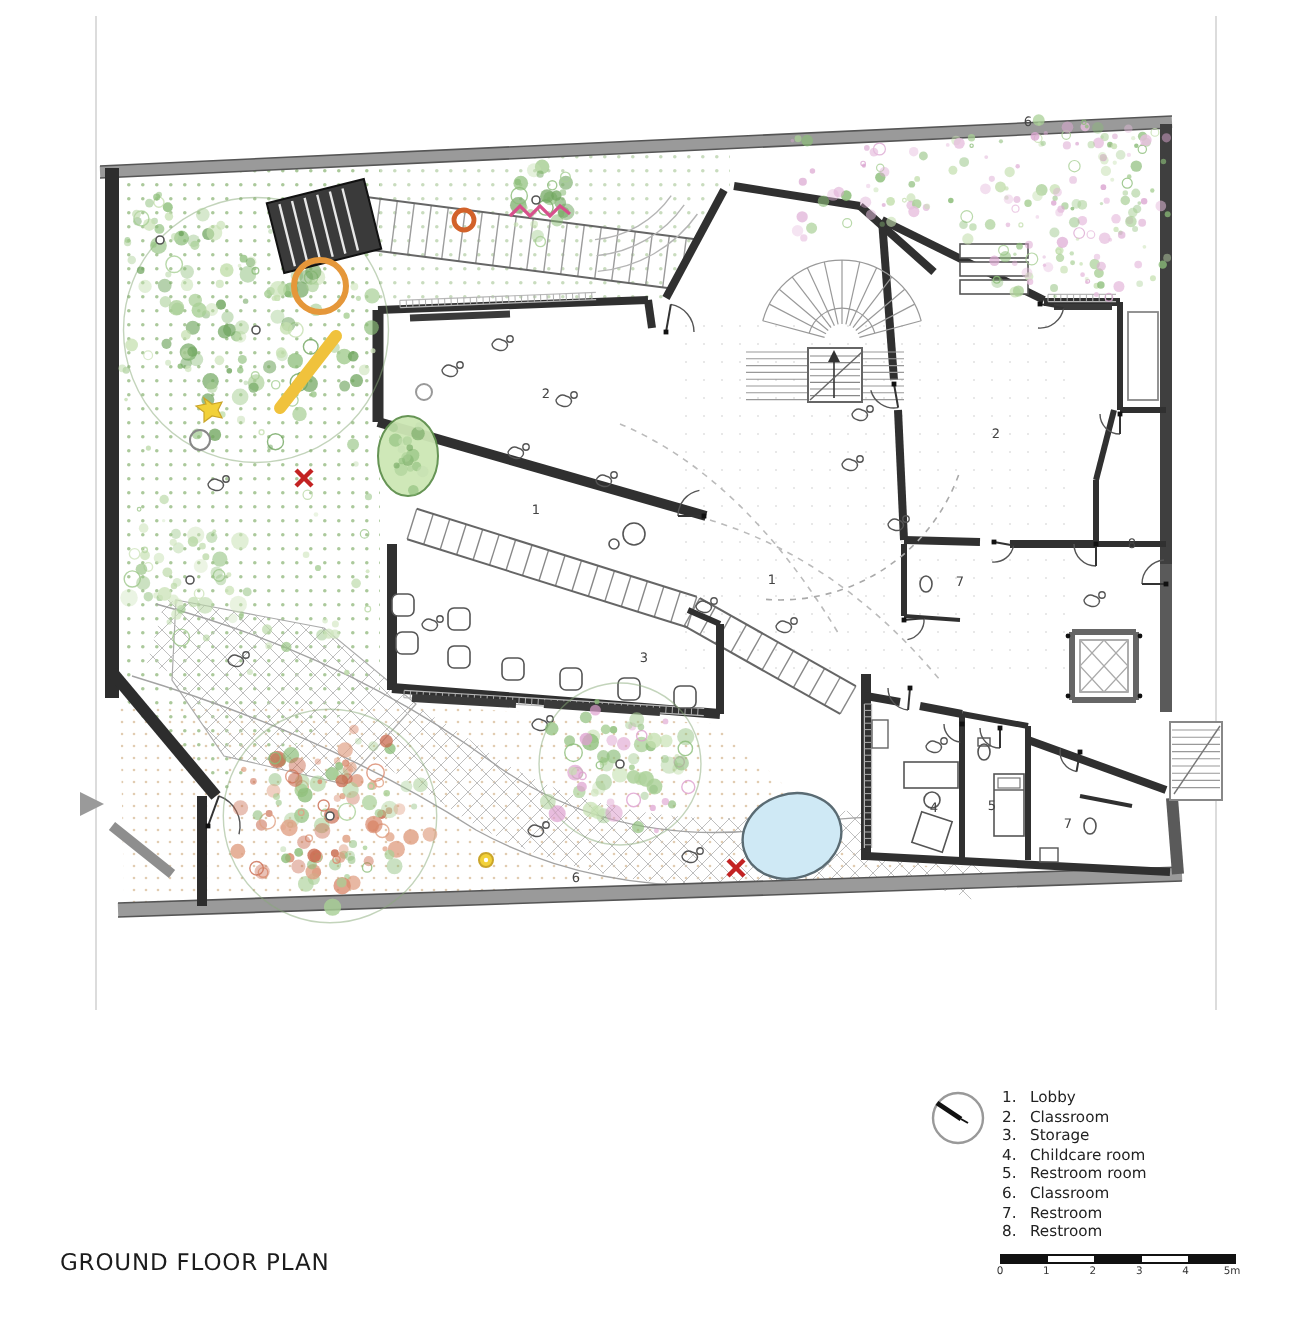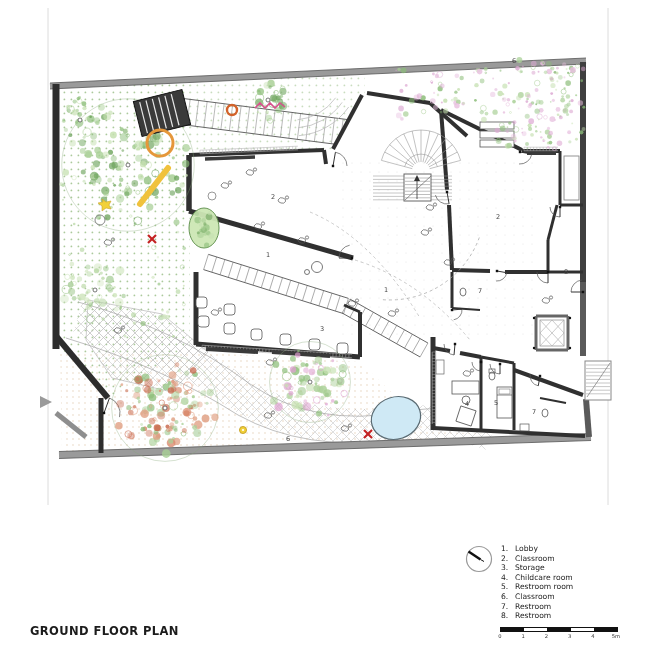--- a/index.html
+++ b/index.html
@@ -1,20 +1,20 @@
 <!DOCTYPE html>
 <html><head>
 <meta charset="utf-8">
 <style>
   html,body{margin:0;padding:0;background:#ffffff;}
   .sheet{position:relative;width:650px;height:669px;background:#fff;overflow:hidden;
          font-family:"DejaVu Sans", sans-serif;}
   svg{display:block;}
   #planSvg{position:absolute;left:0;top:0;}
-  .title{position:absolute;left:30px;top:624px;font-size:11.5px;font-weight:700;
+  .title{position:absolute;left:30px;top:624px;font-size:11.5px;font-weight:400;
          letter-spacing:.4px;color:#1c1c1c;}
   .legend{position:absolute;left:501px;top:544px;font-size:7.6px;color:#222;line-height:9.6px;}
   .legend-row{display:flex;white-space:nowrap;}
   .legend-row .num{width:11px;text-align:left;}
   .legend-row .lab{margin-left:3px;}
   .compass{position:absolute;left:463px;top:544px;}
   .scalebar{position:absolute;left:500px;top:627px;width:118px;}
   .bar{display:flex;height:4.6px;border:1px solid #111;box-sizing:border-box;}
   .bar .seg{flex:1;}
   .bar .seg.b{background:#111;}

